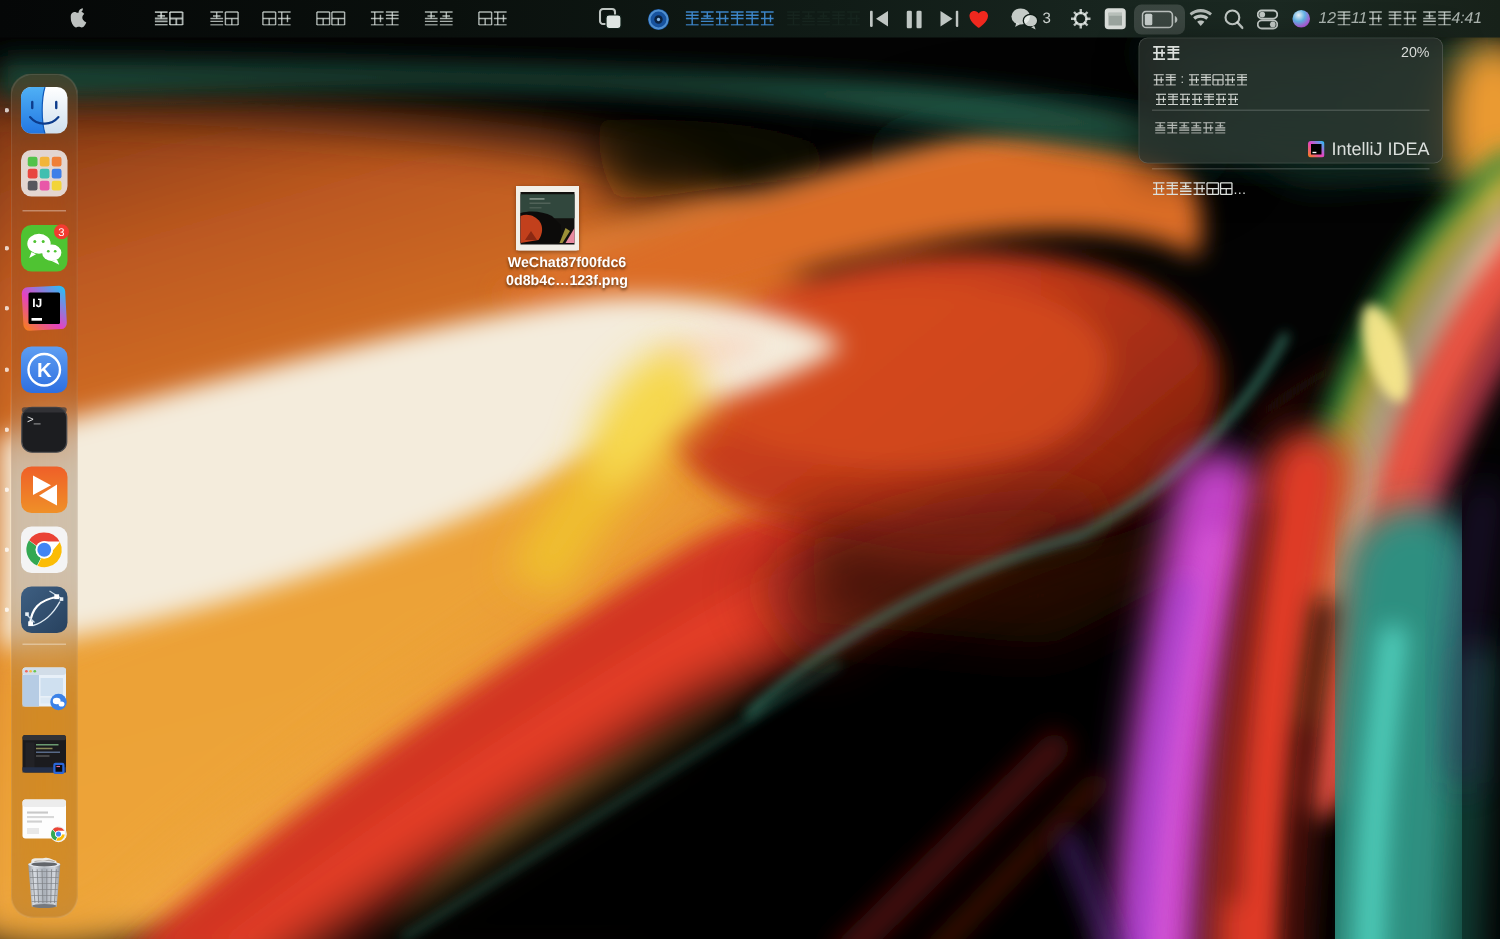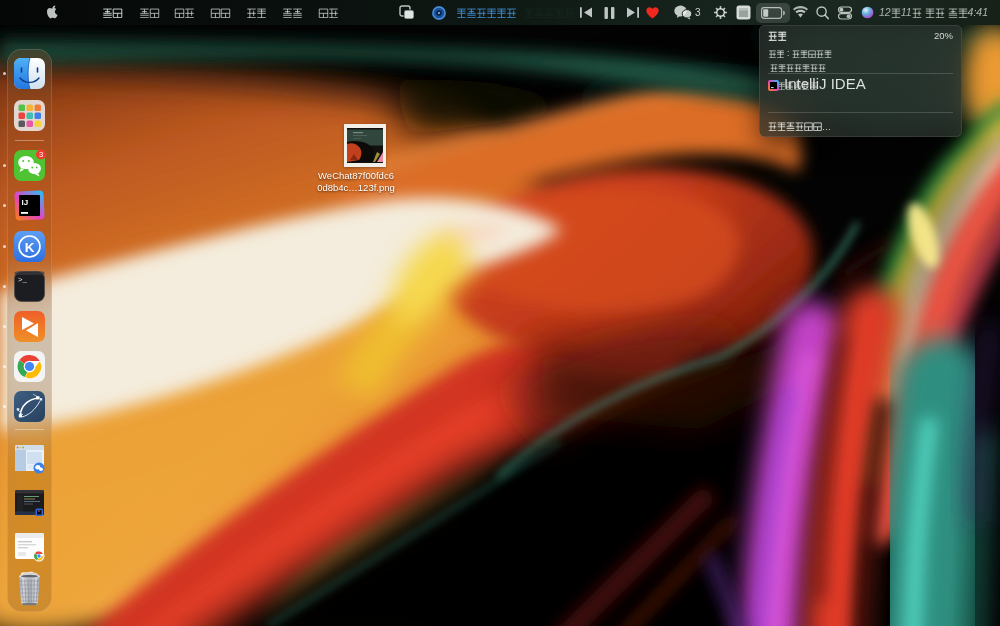--- a/index.html
+++ b/index.html
@@ -4,38 +4,38 @@
 <style>
   html,body{margin:0;padding:0;background:#000;}
   body{width:1000px;height:626px;overflow:hidden;position:relative;font-family:"Liberation Sans",sans-serif;}
   #wall{position:absolute;left:0;top:0;width:1000px;height:626px;}
   
   #menubar{position:absolute;left:0;top:0;width:1000px;height:25px;
     background:linear-gradient(to right,#050707 0%,#0a100d 30%,#101b16 55%,#17241e 72%,#1b2922 85%,#172119 100%);
     color:rgba(222,230,226,0.75);font-size:10.5px;}
   .mi{position:absolute;top:0;height:25px;line-height:25px;white-space:nowrap;}
   
-  #panel{position:absolute;left:759px;top:25px;width:203px;height:112px;border-radius:6px;
+  #panel{position:absolute;left:759px;top:25px;width:203px;height:84px;border-radius:6px;
     background:rgba(44,50,46,0.72);backdrop-filter:blur(28px);-webkit-backdrop-filter:blur(28px);
     box-shadow:0 8px 26px rgba(0,0,0,0.55),0 0 0 0.5px rgba(255,255,255,0.18) inset;
     color:#dbdfdc;}
   #panel .row{position:absolute;left:9px;right:9px;}
   #panel .sep{position:absolute;left:9px;right:9px;height:1px;background:rgba(255,255,255,0.16);}
   
   #dock{position:absolute;left:7px;top:49px;width:45px;height:563px;border-radius:15px;
     background:rgba(120,90,65,0.30);backdrop-filter:blur(20px) saturate(1.35);-webkit-backdrop-filter:blur(20px) saturate(1.35);
     box-shadow:0 0 0 0.5px rgba(255,255,255,0.25) inset;}
   .dicon{position:absolute;left:13px;width:33px;height:33px;}
   .dsep{position:absolute;left:15px;width:29px;height:1px;background:rgba(255,255,255,0.35);}
   .ddot{position:absolute;left:3px;width:3px;height:3px;border-radius:50%;background:rgba(255,255,255,0.75);}
   
   #dicon{position:absolute;left:344px;top:124px;width:42px;height:43px;background:#f6f3ee;border-radius:2px;
      box-shadow:0 1px 3px rgba(0,0,0,0.35);}
-  #dlabel{position:absolute;left:296px;top:170px;width:120px;text-align:center;color:#fff;font-size:9.5px;line-height:11.5px;
-     text-shadow:0 1px 2px rgba(60,30,5,0.8);}
+  #dlabel{position:absolute;left:318px;top:170px;width:120px;text-align:center;color:#fff;font-size:9.5px;line-height:11.5px;
+     text-shadow:0 1px 2px rgba(60,30,5,0.8);font-weight:bold;}
 </style>
 </head>
 <body>
 <svg id="wall" viewBox="0 0 1000 626" preserveAspectRatio="none" style="display:block">
   <defs>
     <filter id="b4" x="-150%" y="-150%" width="400%" height="400%">
         <feGaussianBlur stdDeviation="4"></feGaussianBlur>
       </filter>
     <filter id="b8" x="-150%" y="-150%" width="400%" height="400%">
         <feGaussianBlur stdDeviation="8"></feGaussianBlur>
@@ -577,21 +577,21 @@
           <path d="M36.8,0.9 L36.8,8.2"></path>
           <path d="M40.0,2.3 L40.0,6.7"></path>
           <path d="M43.2,0.9 L50.3,0.9"></path>
           <path d="M43.2,4.5 L50.3,4.5"></path>
           <path d="M43.2,8.2 L50.3,8.2"></path>
           <path d="M46.8,0.9 L46.8,4.5"></path>
           <path d="M43.2,6.1 L50.3,6.1"></path>
           <path d="M44.6,3.0 L48.9,3.0"></path>
         </g>
       </svg></div>
-  <div class="row" style="top:52px;font-size:15px;line-height:13px;">
+  <div class="row" style="top:68px;font-size:12px;line-height:13px;text-align:right;">
     <svg style="vertical-align:-2px;margin-right:5px" width="11" height="11" viewBox="0 0 11 11">
       <defs>
           <linearGradient id="ijg" x1="0" y1="1" x2="1" y2="0">
         <stop offset="0" stop-color="#f8820f"></stop>
             <stop offset="0.5" stop-color="#e343c3"></stop>
             <stop offset="1" stop-color="#18c9fb"></stop>
       </linearGradient>
         </defs>
       <rect x="0" y="0" width="11" height="11" rx="2" fill="url(#ijg)"></rect>
       <rect x="2" y="2" width="7" height="7" fill="#000"></rect>

